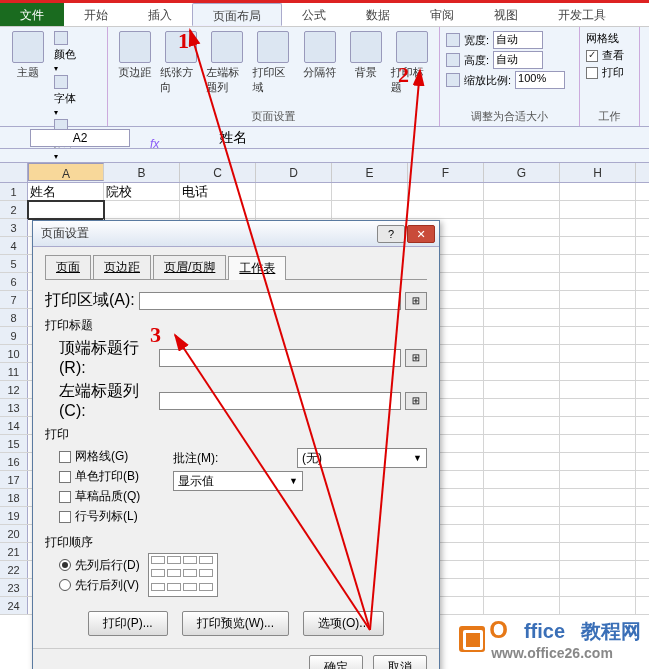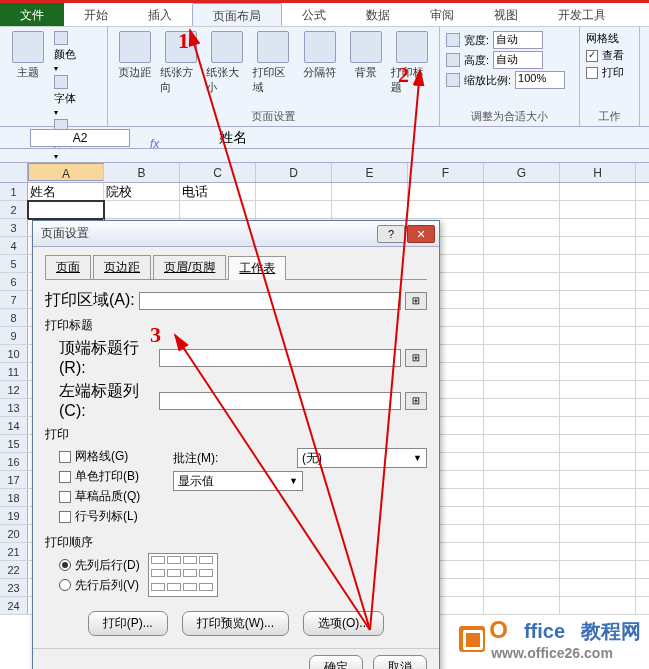--- a/index.html
+++ b/index.html
@@ -66,21 +66,21 @@
 .section { margin:6px 0 2px; font-size:12px; }
 .indent { margin-left:14px; }
 .cbrow { display:flex; align-items:center; gap:4px; margin:3px 0; font-size:12px; }
 .combo { width:130px; height:20px; border:1px solid #888; background:#fff; display:flex; align-items:center; justify-content:space-between; padding:0 4px; font-size:12px; }
 .combo .arr { font-size:9px; }
 .radio { width:12px; height:12px; border:1px solid #555; border-radius:50%; display:inline-flex; align-items:center; justify-content:center; background:#fff; }
 .radio.on::after { content:""; width:6px; height:6px; background:#333; border-radius:50%; }
 .orderimg { width:70px; height:44px; border:1px solid #888; background:#fff; margin-left:8px; display:flex; flex-wrap:wrap; padding:2px; gap:2px; }
 .orderimg div { width:14px; height:8px; border:1px solid #999; }
 .dlgbtns { display:flex; justify-content:flex-end; gap:10px; padding:6px 12px; border-top:1px solid #ccc; }
-.dbtn { padding:3px 14px; border:1px solid #888; background:linear-gradient(#fff,#ddd); font-size:12px; border-radius:7px; }
+.dbtn { padding:3px 14px; border:1px solid #888; background:linear-gradient(#fff,#ddd); font-size:12px; border-radius:2px; }
 .midbtns { display:flex; justify-content:center; gap:14px; margin:14px 0 6px; }
 
 
 .anno { position:absolute; pointer-events:none; }
 .redtxt { color:#d00; font-size:22px; font-family:cursive; font-weight:bold; }
 
 
 .watermark { position:absolute; right:8px; bottom:8px; display:flex; align-items:center; font-size:20px; font-weight:bold; }
 .watermark .o { color:#e67817; font-size:24px; }
 .watermark .rest1 { color:#3a6fb7;margin-left:16px; }
@@ -138,21 +138,21 @@
       <div class="btn-lg">
           <div class="ico"></div>
           <span>页边距</span>
         </div>
       <div class="btn-lg">
           <div class="ico"></div>
           <span>纸张方向</span>
         </div>
       <div class="btn-lg">
           <div class="ico"></div>
-          <span>纸张大小</span>
+          <span>左端标题列</span>
         </div>
       <div class="btn-lg">
           <div class="ico"></div>
           <span>打印区域</span>
         </div>
       <div class="btn-lg">
           <div class="ico"></div>
           <span>分隔符</span>
         </div>
       <div class="btn-lg">

